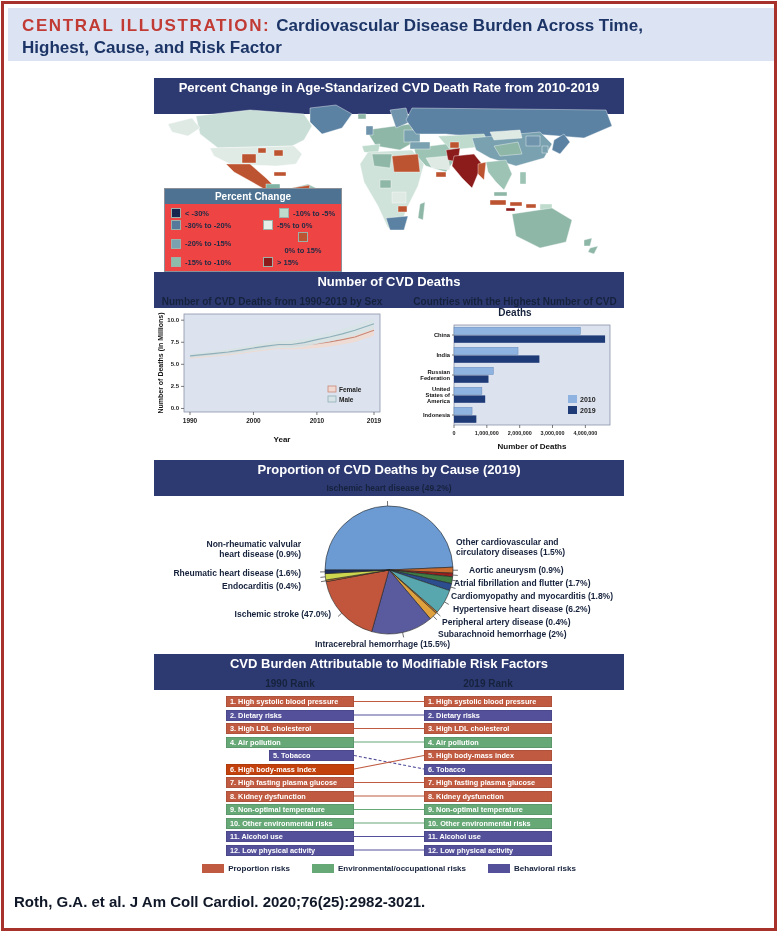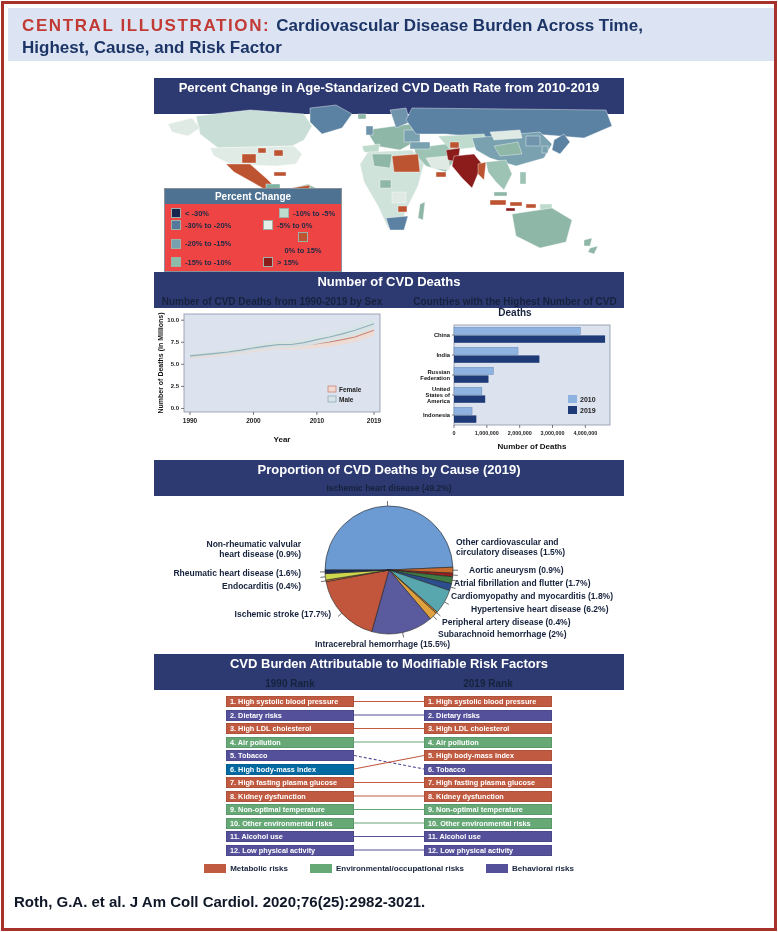--- a/index.html
+++ b/index.html
@@ -293,43 +293,43 @@
         <path d="M80,80 L16.10,83.62 A64,64 0 0 1 16.00,80.00 Z" fill="#1c2e5e" stroke="#222" stroke-width="0.6"></path>
         <line x1="16.02568293254481" y1="81.81294118843148" x2="11.027689411649874" y2="81.95457721877769" stroke="#333" stroke-width="0.7"></line>
       </svg>
     <div id="pie-labels">
         <div class="pie-label" style="left: 0px; top: 2px; width: 470px; text-align: center;">Ischemic heart disease (49.2%)</div>
         <div class="pie-label" style="left: 302px; top: 56px;">Other cardiovascular and
 circulatory diseases (1.5%)</div>
         <div class="pie-label" style="left: 302px; top: 84px; margin-left: 13px;">Aortic aneurysm (0.9%)</div>
         <div class="pie-label" style="left: 300px; top: 97px;">Atrial fibrillation and flutter (1.7%)</div>
         <div class="pie-label" style="left: 297px; top: 110px;">Cardiomyopathy and myocarditis (1.8%)</div>
-        <div class="pie-label" style="left: 309px; top: 123px; padding-left: 8px;">Hypertensive heart disease (6.2%)</div>
+        <div class="pie-label" style="left: 291px; top: 123px; padding-left: 8px;">Hypertensive heart disease (6.2%)</div>
         <div class="pie-label" style="left: 288px; top: 136px;">Peripheral artery disease (0.4%)</div>
         <div class="pie-label" style="left: 284px; top: 148px;">Subarachnoid hemorrhage (2%)</div>
         <div class="pie-label" style="left: 96px; top: 158px; width: 200px; text-align: right;">Intracerebral hemorrhage (15.5%)</div>
-        <div class="pie-label" style="right: 293px; top: 128px; text-align: right;">Ischemic stroke (17.7%)</div>
+        <div class="pie-label" style="right: 293px; top: 128px; text-align: right;">Ischemic stroke (47.0%)</div>
         <div class="pie-label" style="right: 323px; top: 100px; text-align: right;">Endocarditis (0.4%)</div>
         <div class="pie-label" style="right: 323px; top: 87px; text-align: center;">Rheumatic heart disease (1.6%)</div>
         <div class="pie-label" style="right: 323px; top: 58px; text-align: right;">Non-rheumatic valvular
 heart disease (0.9%)</div>
       </div>
   </div>
 
   <div class="sec-bar" style="top:654px">CVD Burden Attributable to Modifiable Risk Factors</div>
   <div id="risk-area">
     <div class="rank-col-title" style="left:72px">1990 Rank</div>
     <div class="rank-col-title" style="left:270px">2019 Rank</div>
     <div class="rank-rows" style="left:72px" id="rank-rows-1990">
         <div class="rank-bar" style="background: rgb(192, 91, 65);">1. High systolic blood pressure</div>
         <div class="rank-bar" style="background: rgb(84, 80, 154);">2. Dietary risks</div>
         <div class="rank-bar" style="background: rgb(192, 91, 65);">3. High LDL cholesterol</div>
         <div class="rank-bar" style="background: rgb(103, 168, 119);">4. Air pollution</div>
-        <div class="rank-bar" style="background: rgb(84, 80, 154);">5. Tobacco</div>
-        <div class="rank-bar" style="background: #0369a1;">6. High body-mass index</div>
+        <div class="rank-bar" style="background: rgb(84, 80, 154); margin-left: 43px;">5. Tobacco</div>
+        <div class="rank-bar" style="background: #c2410c;">6. High body-mass index</div>
         <div class="rank-bar" style="background: rgb(192, 91, 65);">7. High fasting plasma glucose</div>
         <div class="rank-bar" style="background: rgb(192, 91, 65);">8. Kidney dysfunction</div>
         <div class="rank-bar" style="background: rgb(103, 168, 119);">9. Non-optimal temperature</div>
         <div class="rank-bar" style="background: rgb(103, 168, 119);">10. Other environmental risks</div>
         <div class="rank-bar" style="background: rgb(84, 80, 154);">11. Alcohol use</div>
         <div class="rank-bar" style="background: rgb(84, 80, 154);">12. Low physical activity</div>
       </div>
     <div class="rank-rows" style="left:270px" id="rank-rows-2019">
         <div class="rank-bar" style="background: rgb(192, 91, 65);">1. High systolic blood pressure</div>
         <div class="rank-bar" style="background: rgb(84, 80, 154);">2. Dietary risks</div>
@@ -354,21 +354,21 @@
         <line x1="0" y1="86.5" x2="70" y2="86.5" stroke="#c05b41" stroke-width="1.1"></line>
         <line x1="0" y1="100" x2="70" y2="100" stroke="#c05b41" stroke-width="1.1"></line>
         <line x1="0" y1="113.5" x2="70" y2="113.5" stroke="#67a877" stroke-width="1.1"></line>
         <line x1="0" y1="127" x2="70" y2="127" stroke="#67a877" stroke-width="1.1"></line>
         <line x1="0" y1="140.5" x2="70" y2="140.5" stroke="#54509a" stroke-width="1.1"></line>
         <line x1="0" y1="154" x2="70" y2="154" stroke="#54509a" stroke-width="1.1"></line>
       </svg>
     <div class="risk-legend" id="risk-legend">
         <div class="legend-item">
           <span class="legend-swatch" style="background: rgb(192, 91, 65);"></span>
-          <span>Metabolic risks</span>
+          <span>Proportion risks</span>
         </div>
         <div class="legend-item">
           <span class="legend-swatch" style="background: rgb(103, 168, 119);"></span>
           <span>Environmental/occupational risks</span>
         </div>
         <div class="legend-item">
           <span class="legend-swatch" style="background: rgb(84, 80, 154);"></span>
           <span>Behavioral risks</span>
         </div>
       </div>

